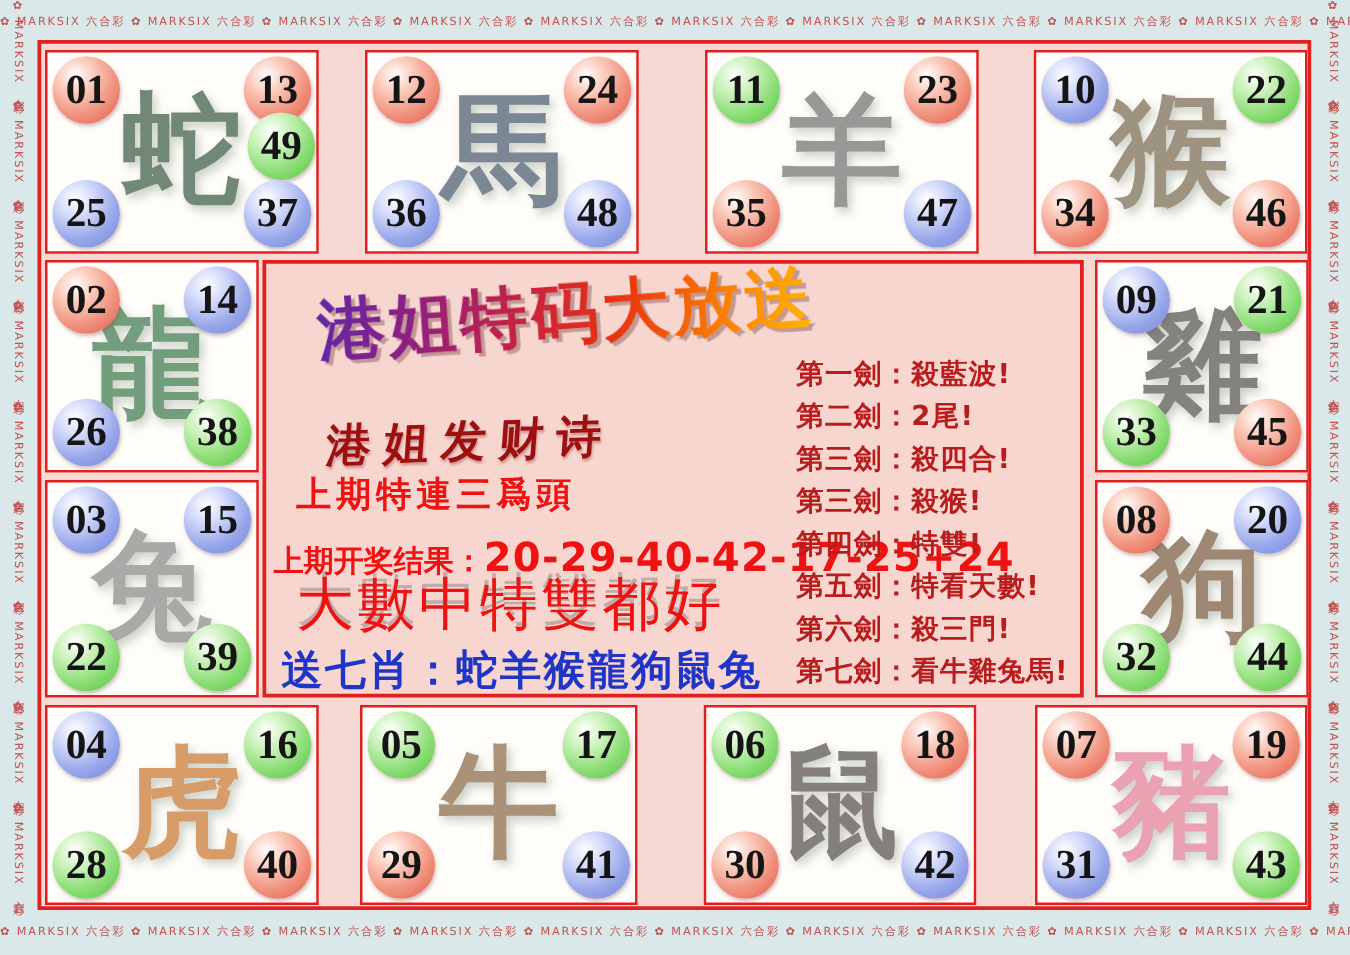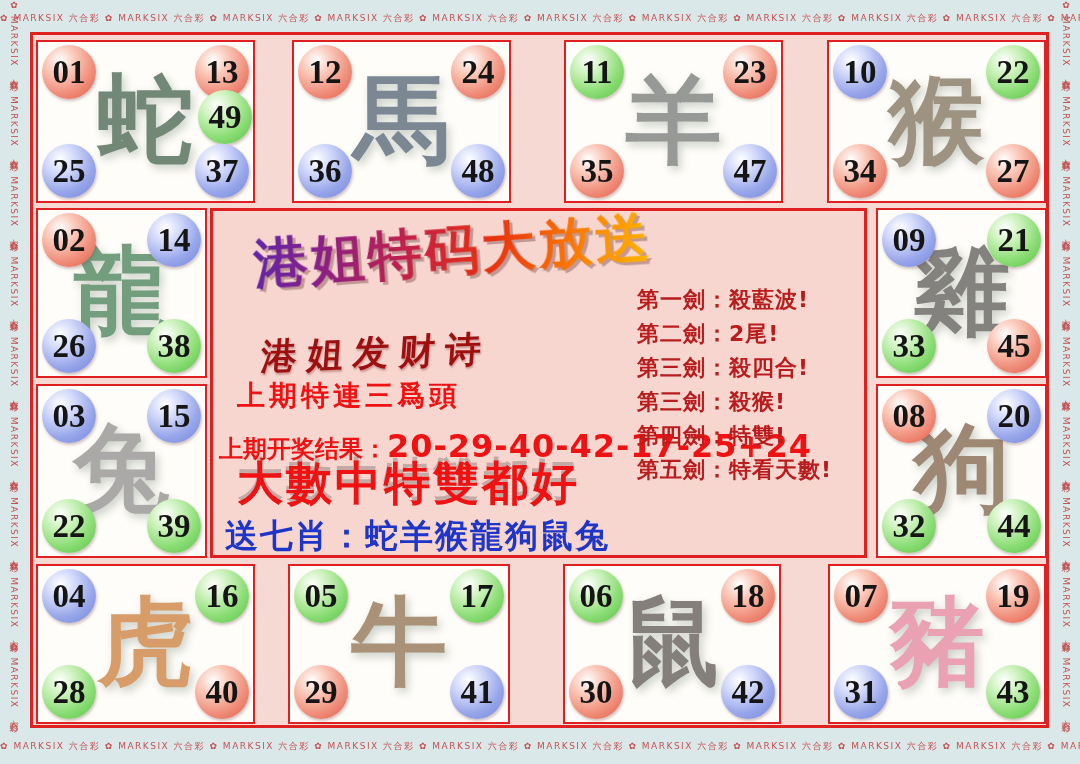--- a/index.html
+++ b/index.html
@@ -55,21 +55,21 @@
         -webkit-background-clip:text;background-clip:text;color:transparent;
         filter:drop-shadow(3px 3px 0 rgba(110,60,60,.4));}
   .panel-subtitle{position:absolute;left:48px;top:118px;font-size:36px;font-weight:900;
         color:#9e0f0f;letter-spacing:10px;transform:rotate(-2deg) skewX(-6deg);
         text-shadow:1px 2px 2px rgba(120,30,30,.35);}
   .panel-line1{position:absolute;left:24px;top:166px;font-size:28px;font-weight:900;
         color:#ee1212;letter-spacing:4px;}
   .panel-result{position:absolute;left:6px;top:216px;color:#ee1212;white-space:nowrap;}
   .panel-result .lbl{font-size:24px;font-weight:700;}
   .panel-result .nums{font-size:32px;font-weight:700;letter-spacing:1px;text-align:right;}
-  .panel-line3{position:absolute;left:24px;top:242px;font-size:46px;font-weight:700;
+  .panel-line3{position:absolute;left:24px;top:242px;font-size:46px;font-weight:400;
         color:#ee1212;letter-spacing:3px;text-shadow:0 -4px 0 rgba(40,40,40,.25);}
   .panel-line4{position:absolute;left:12px;top:303px;font-size:33px;font-weight:900;
         color:#1f35c8;letter-spacing:2px;}
   .swords{position:absolute;left:424px;top:72px;width:228px;list-style:none;margin:0;padding:0;}
   .swords li{font-size:22px;font-weight:900;color:#b91c1c;line-height:34px;
         letter-spacing:1px;white-space:nowrap;}
 </style>
 </head>
 <body>
 
@@ -105,21 +105,21 @@
       <div class="ball tr red">23</div>
       <div class="ball bl red">35</div>
       <div class="ball br blue">47</div>
     </div>
 
     <div class="cell c-monkey">
       <div class="art" style="color: rgb(122, 106, 82);">猴</div>
       <div class="ball tl blue">10</div>
       <div class="ball tr green">22</div>
       <div class="ball bl red">34</div>
-      <div class="ball br red">27</div>
+      <div class="ball br red">46</div>
     </div>
 
     <div class="cell c-dragon">
       <div class="art" style="color: rgb(62, 122, 78);">龍</div>
       <div class="ball tl red">02</div>
       <div class="ball tr blue">14</div>
       <div class="ball bl blue">26</div>
       <div class="ball br green">38</div>
     </div>
 
@@ -140,20 +140,22 @@
       </div>
       <div class="panel-line3">大數中特雙都好</div>
       <div class="panel-line4">送七肖：蛇羊猴龍狗鼠兔</div>
       <ul class="swords">
         <li>第一劍：殺藍波!</li>
         <li>第二劍：2尾!</li>
         <li>第三劍：殺四合!</li>
         <li>第三劍：殺猴!</li>
         <li>第四劍：特雙!</li>
         <li>第五劍：特看天數!</li>
+        <li>第六劍：殺三門!</li>
+        <li>第七劍：看牛雞兔馬!</li>
       </ul>
     </div>
 
     <div class="cell c-rooster">
       <div class="art" style="color: rgb(85, 83, 79);">雞</div>
       <div class="ball tl blue">09</div>
       <div class="ball tr green">21</div>
       <div class="ball bl green">33</div>
       <div class="ball br red">45</div>
     </div>

